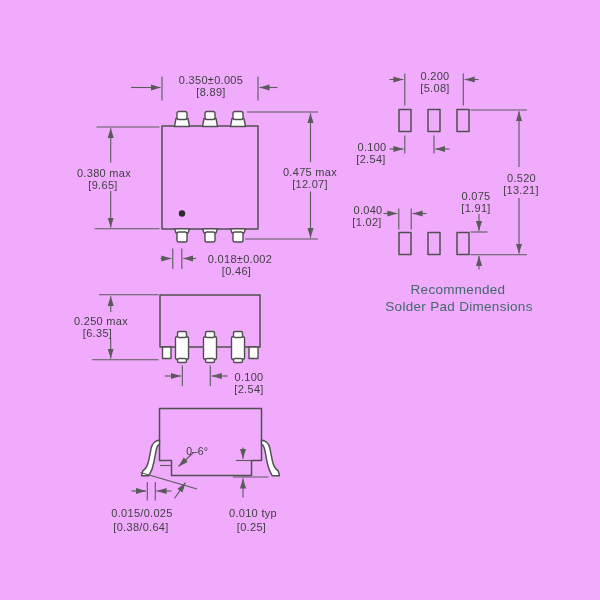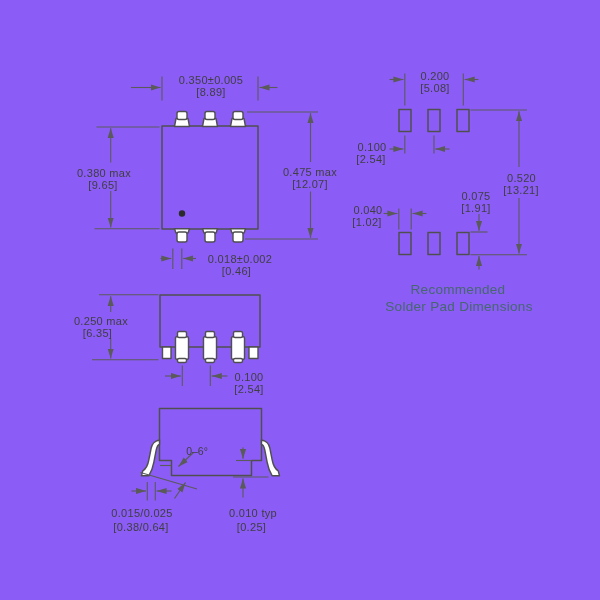--- a/index.html
+++ b/index.html
@@ -1,16 +1,16 @@
 <!DOCTYPE html>
 <html><head>
 <meta charset="utf-8">
 <style>
   html,body{margin:0;padding:0;background:#ffffff;}
-  .stage{width:600px;height:600px;position:relative;background:#8b5cf6;overflow:hidden;}
+  .stage{width:600px;height:600px;position:relative;background:#f0abfc;overflow:hidden;}
   svg{font-family:"Liberation Sans", sans-serif;}
   .outline{fill:none;stroke:#4f4f4f;stroke-width:1.5;stroke-linejoin:round;}
   .part{fill:#ffffff;stroke:#4f4f4f;stroke-width:1.4;stroke-linejoin:round;}
   .thin{fill:none;stroke:#5a5a5a;stroke-width:1.1;}
   .dt{font-size:11px;fill:#3f3f3f;text-anchor:middle;letter-spacing:0.3px;}
   .sm{font-size:10.5px;fill:#3f3f3f;text-anchor:middle;}
   .cap{font-size:13.5px;fill:#45686c;text-anchor:middle;letter-spacing:0.3px;}
 </style>
 </head>
 <body>

